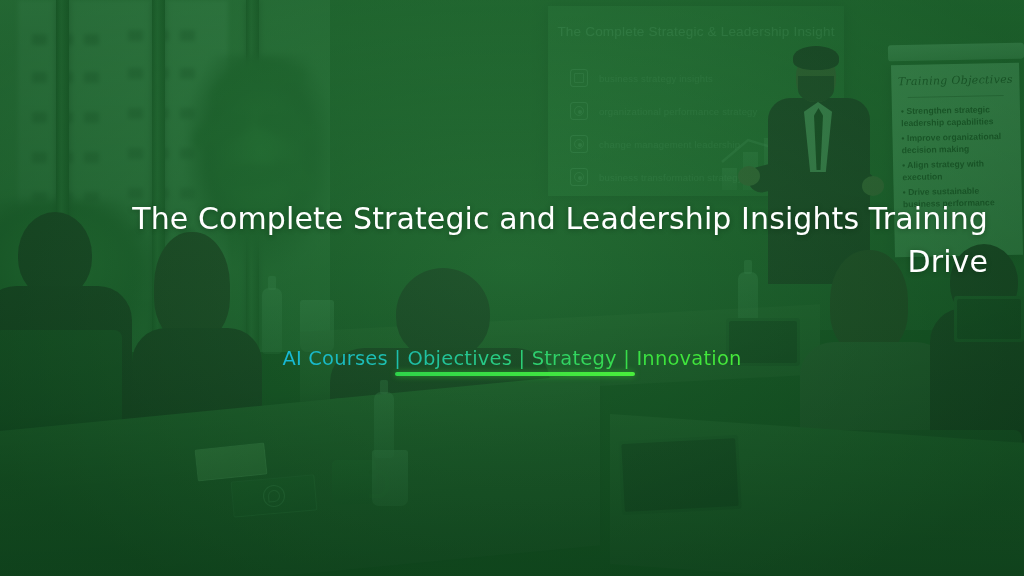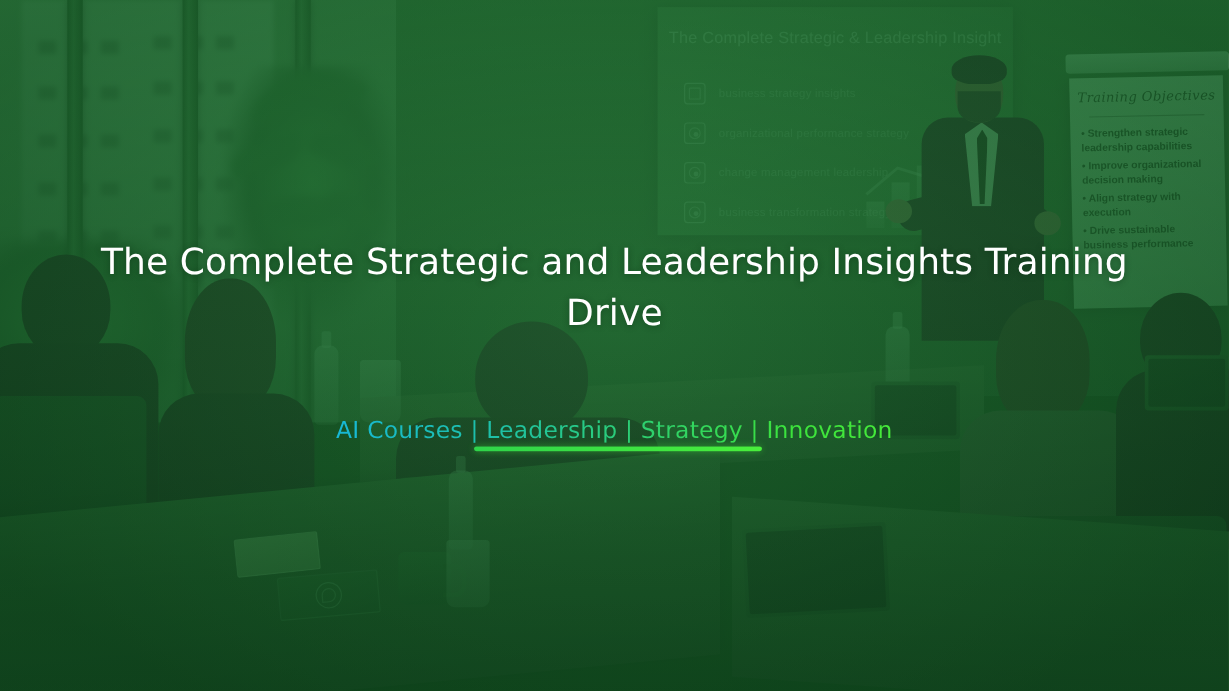--- a/index.html
+++ b/index.html
@@ -272,21 +272,21 @@
     background:linear-gradient(180deg,rgba(46,140,70,.40) 0%,rgba(24,96,44,.52) 55%,rgba(16,74,32,.60) 100%);
   }
   .wash-c {
     position:absolute; inset:0;
     background:radial-gradient(ellipse at 50% 46%,rgba(90,190,110,.16) 0%,rgba(12,60,26,.30) 85%);
   }
 
   
   .titlewrap {
     position:absolute; left:0; right:0; top:198px;
-    text-align:center; padding:0 36px;
+    text-align:right; padding:0 36px;
   }
   .title {
     font-family:"DejaVu Sans", sans-serif;
     font-size:30px; font-weight:400; line-height:1.42;
     color:#ffffff;
     letter-spacing:.1px;
     text-shadow:0 1px 5px rgba(8,40,16,.45);
   }
   .subwrap {
     position:absolute; left:0; right:0; top:349px; text-align:center;
@@ -490,17 +490,17 @@
   </div>
 
   <div class="titlewrap">
     <div class="title">
       <span>The Complete Strategic and Leadership Insights Training</span><br>
       <span>Drive</span>
     </div>
   </div>
 
   <div class="subwrap">
-    <span class="subtitle">AI Courses | Leadership | Strategy | Innovation</span>
+    <span class="subtitle">AI Courses | Objectives | Strategy | Innovation</span>
   </div>
   <div class="underline"></div>
 
 </div>
 
 </body></html>

